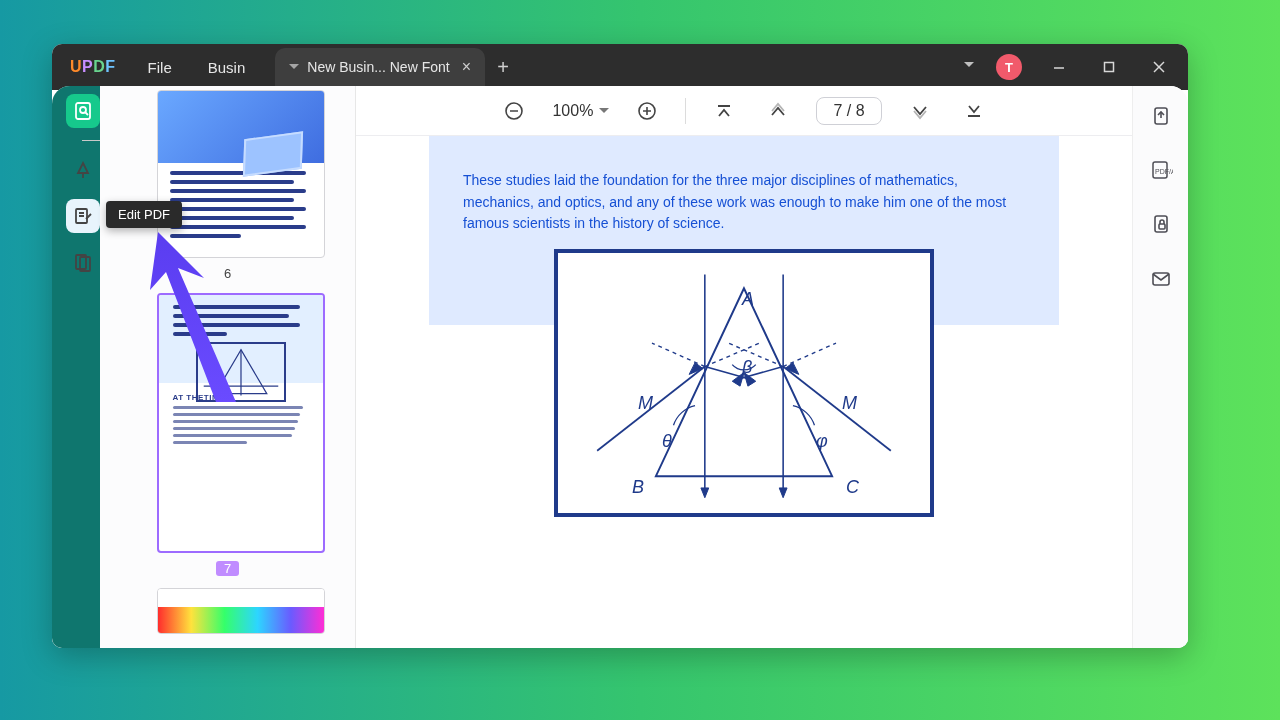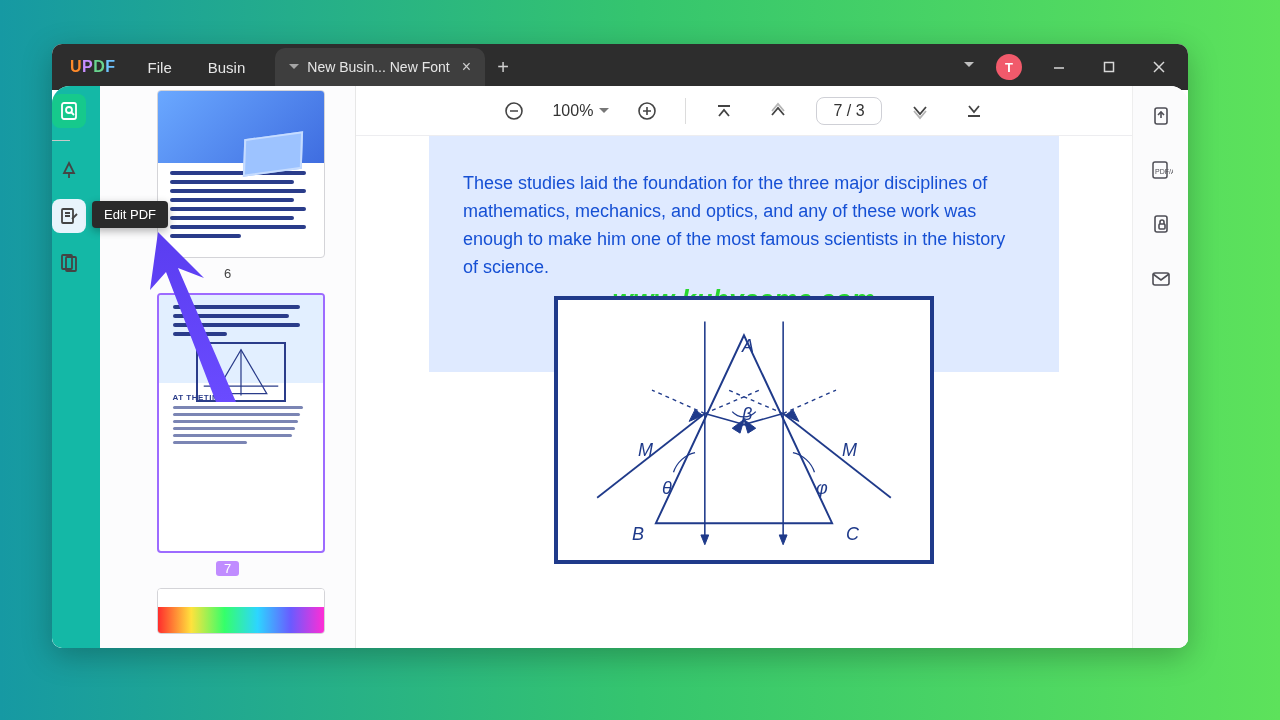--- a/index.html
+++ b/index.html
@@ -47,22 +47,22 @@
   
   .content{
     flex:1; display:flex; background:#ffffff; min-height:0;
     border-top-left-radius:18px; border-top-right-radius:18px;
     margin-top:-4px;
     overflow:hidden;
   }
 
   
   .icon-rail{
-    width:48px; background:#14b8a6;
-    display:flex;flex-direction:column;align-items:flex-start;
+    width:48px; background:#0f766e;
+    display:flex;flex-direction:column;align-items:flex-end;
     padding-top:8px; gap:12px;
   }
   .rail-btn{
     width:34px;height:34px;border-radius:8px;display:flex;align-items:center;justify-content:center;
     position:relative;
   }
   .rail-btn.active{background:#16c98c;}
   .rail-btn.active svg{stroke:#fff;}
   .rail-btn.ghost{background:#e8f4fc;}
   .rail-btn svg{stroke:#444;fill:none;}
@@ -141,21 +141,21 @@
 
   .page-stage{flex:1;overflow:auto;background:#fff;padding:0 22px;}
   .page{
     width:630px;margin:0 auto; position:relative;
   }
   .blue-band{
     background:#dfeaff; padding:36px 34px 90px 34px;
     margin-top:-2px;
     position:relative;
   }
-  .body-text{font-size:18px; line-height:1.55; color:#1650d4;}
+  .body-text{font-size:14px; line-height:1.55; color:#1650d4;}
   .watermark{
     position:absolute;left:0;right:0; text-align:center;
     font-size:26px;font-weight:700;font-style:italic;color:#28d72e;
     top:150px; letter-spacing:.5px;
   }
   .diagram-box{
     position:relative; margin:-76px auto 24px;
     width:380px;height:268px; border:4px solid #1f3a8a; background:#fff;
   }
   .diagram-box svg{position:absolute;inset:0;}
@@ -332,21 +332,21 @@
                 <line x1="3" y1="4" x2="15" y2="4"></line>
                 <polyline points="4,14 9,8 14,14"></polyline>
               </svg>
           </div>
           <div class="icn-btn">
             <svg width="18" height="18" stroke-width="1.8">
                 <polyline points="3,13 9,6 15,13"></polyline>
                 <polyline points="3,9 9,2 15,9" opacity=".4"></polyline>
               </svg>
           </div>
-          <div class="page-box">7 / 3</div>
+          <div class="page-box">7 / 8</div>
           <div class="icn-btn">
             <svg width="18" height="18" stroke-width="1.8">
                 <polyline points="3,5 9,12 15,5"></polyline>
                 <polyline points="3,9 9,16 15,9" opacity=".4"></polyline>
               </svg>
           </div>
           <div class="icn-btn">
             <svg width="18" height="18" stroke-width="1.8">
                 <polyline points="4,4 9,10 14,4"></polyline>
                 <line x1="3" y1="14" x2="15" y2="14"></line>

